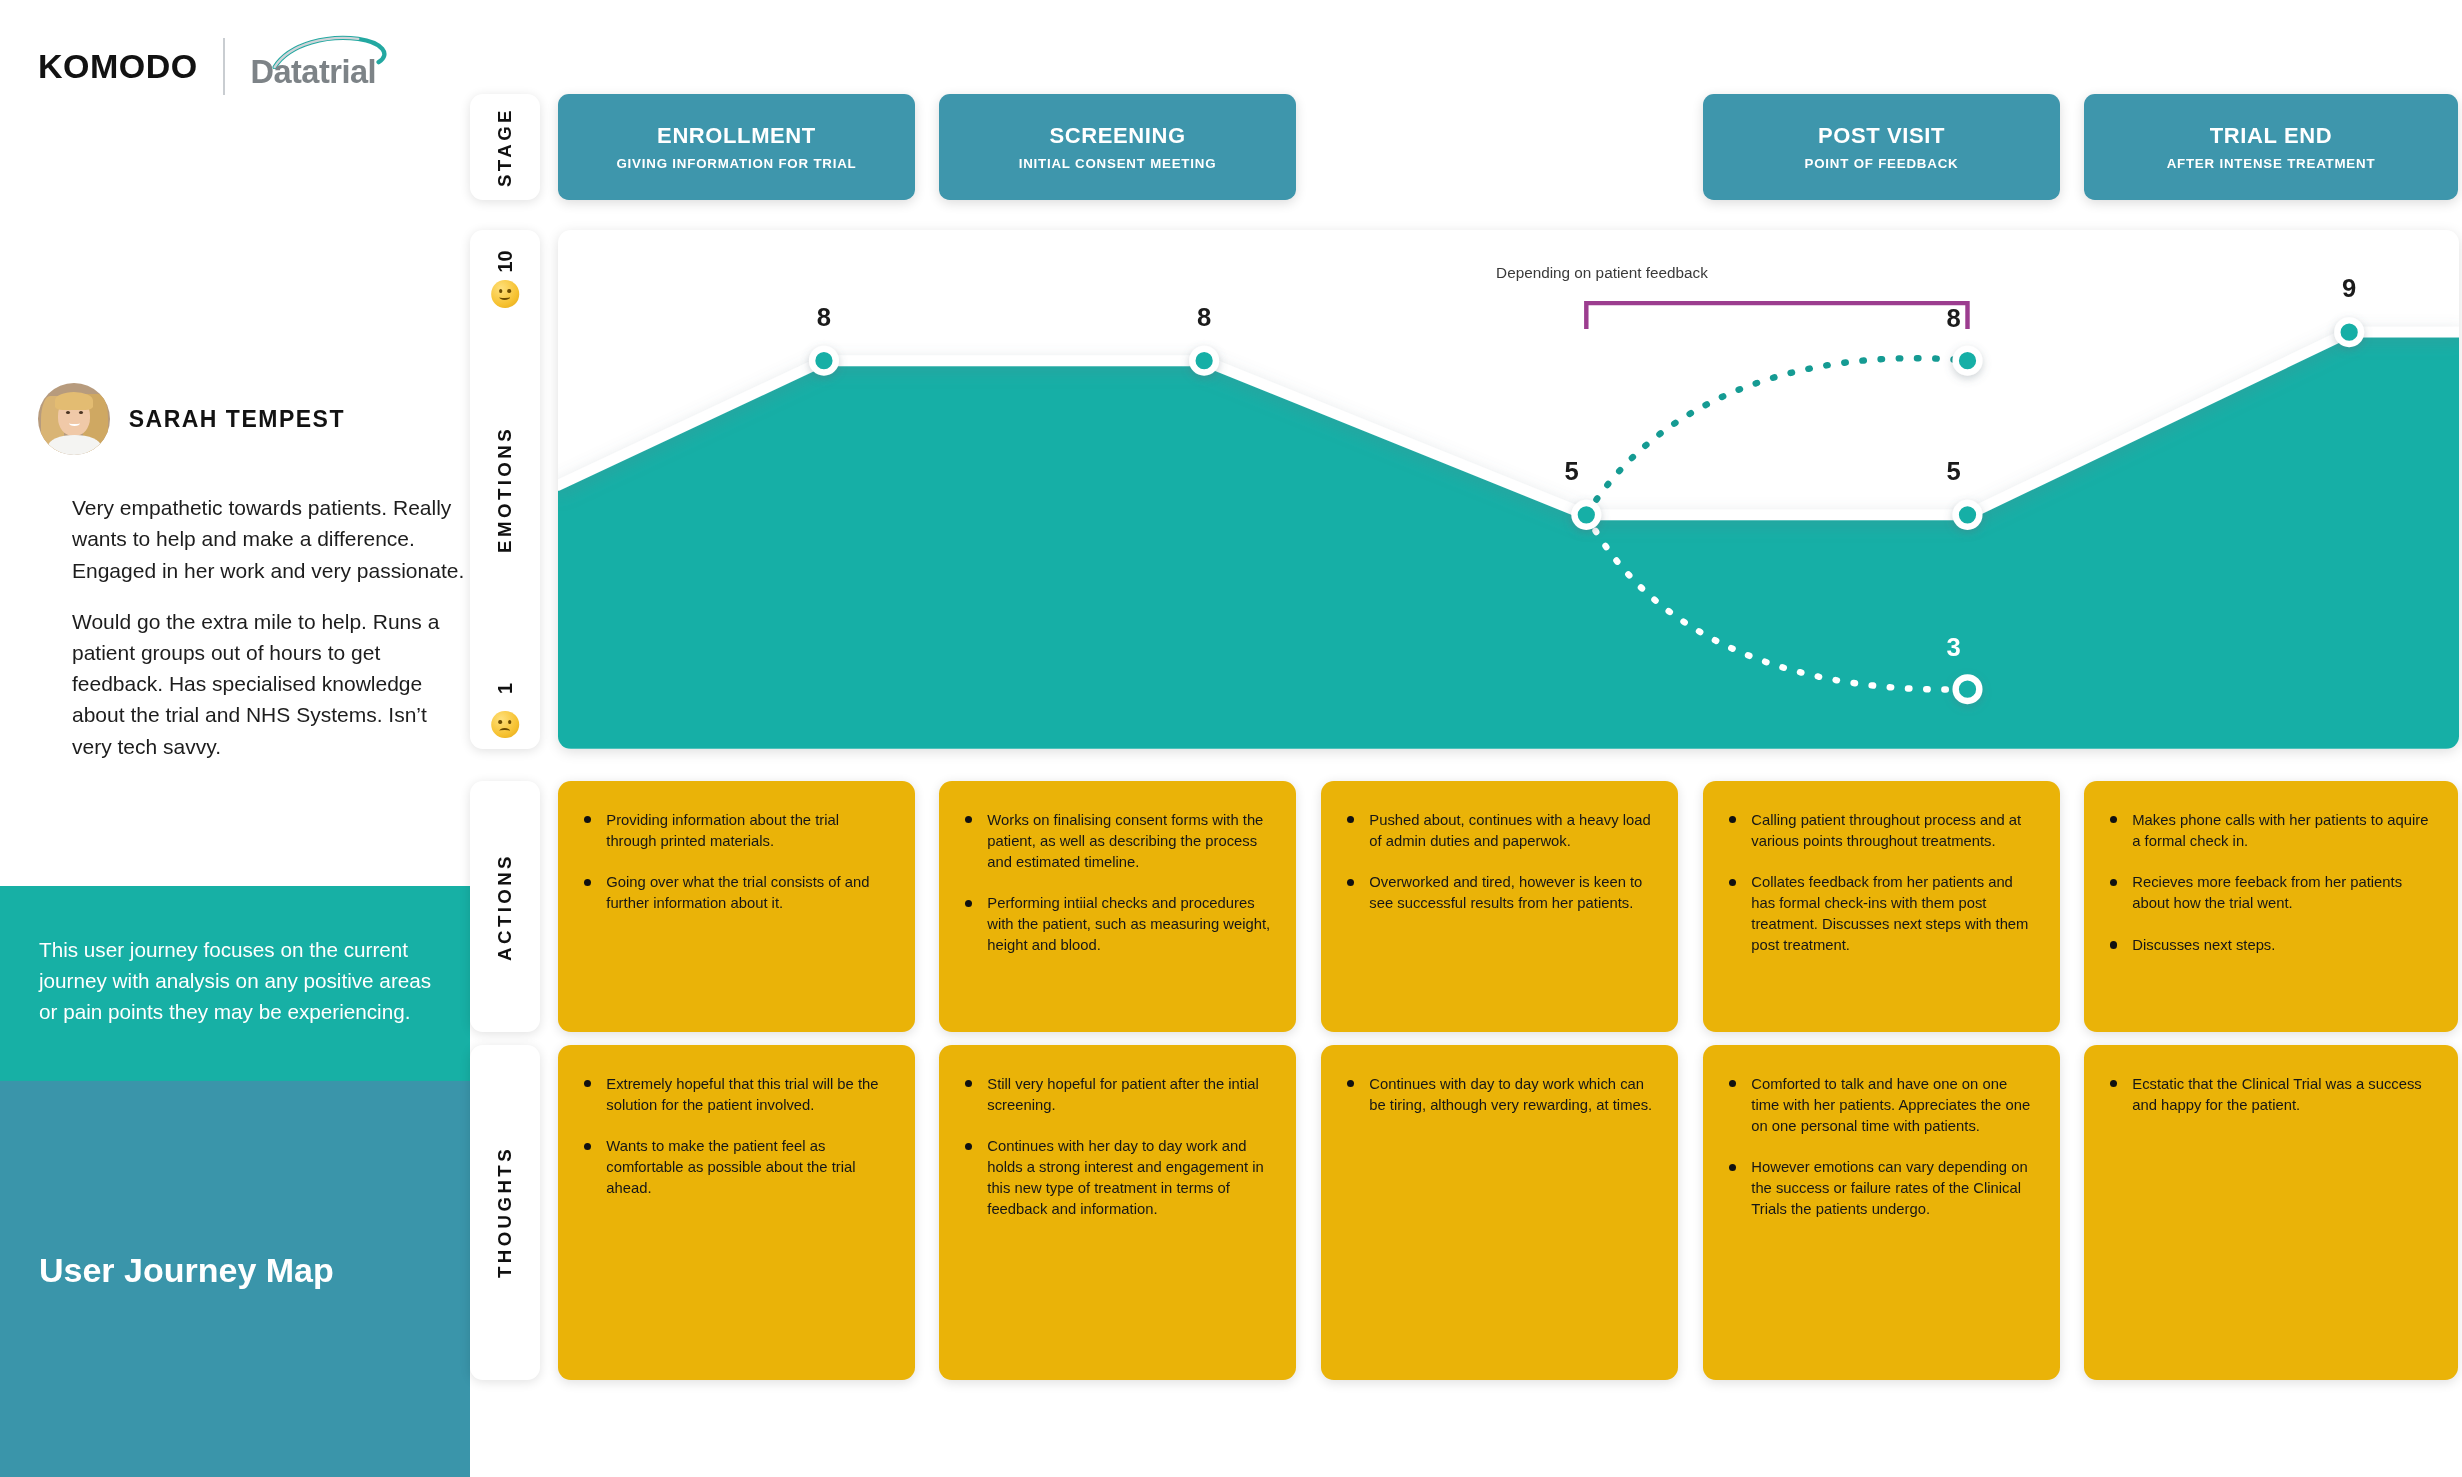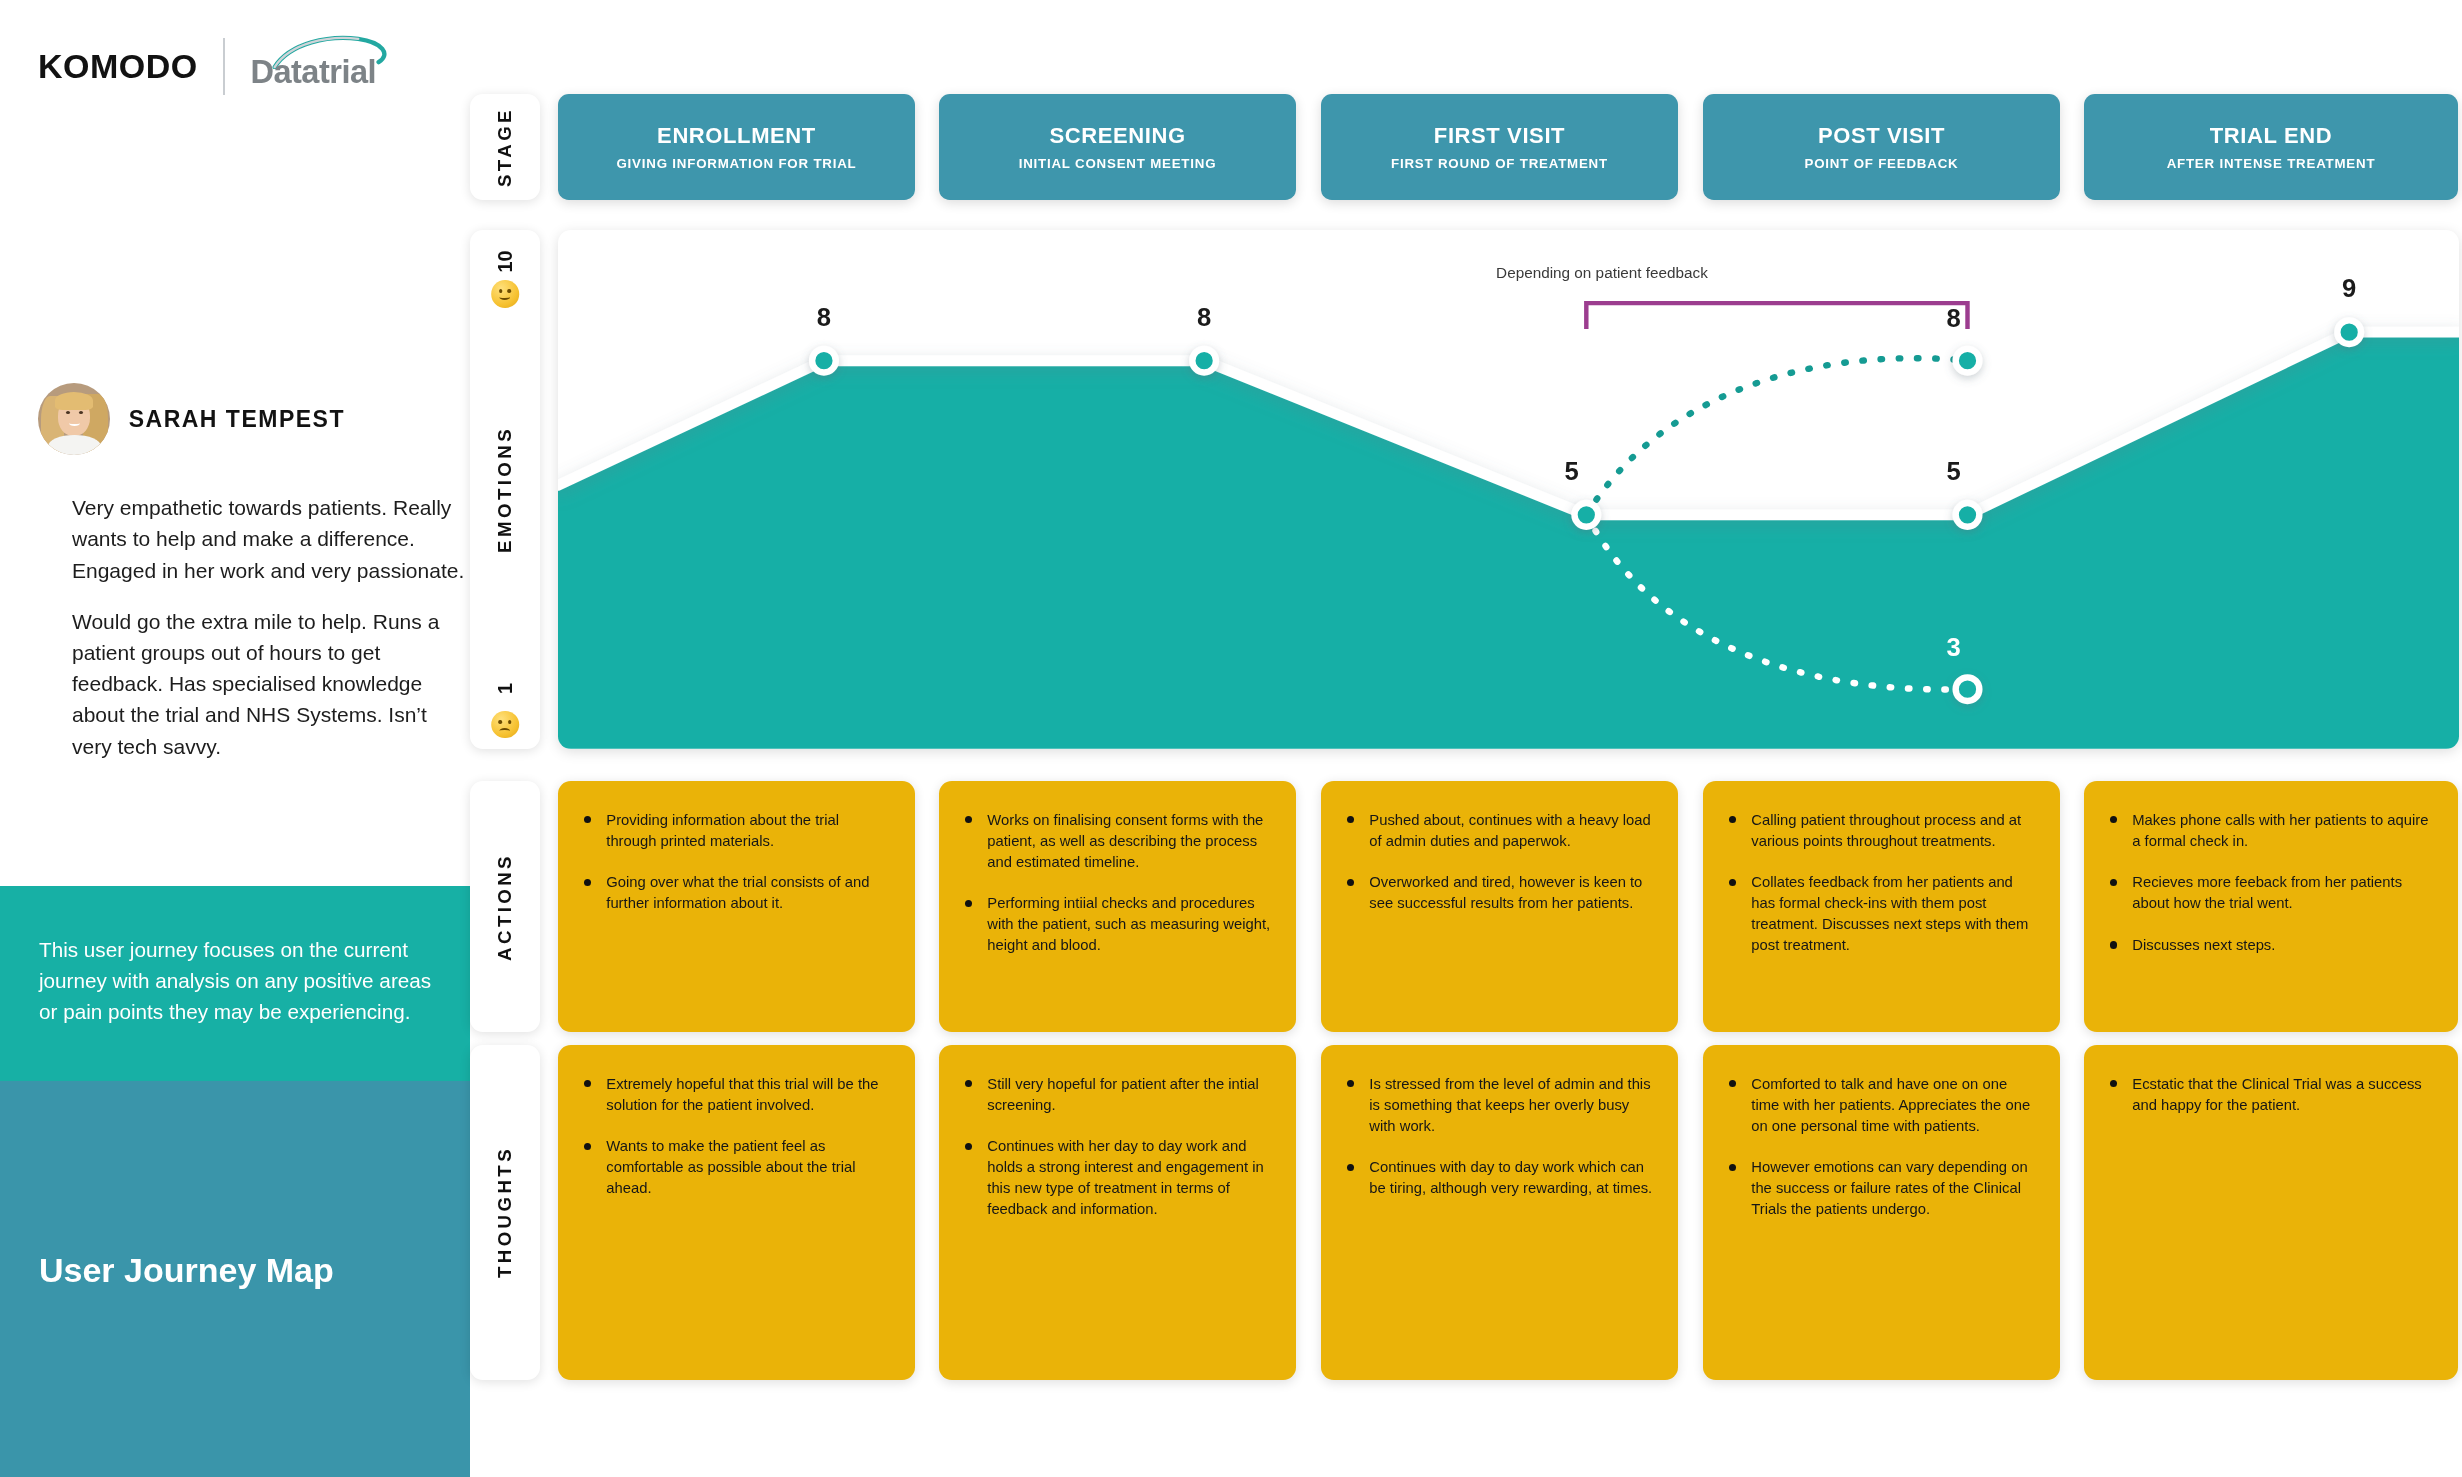--- a/index.html
+++ b/index.html
@@ -241,24 +241,20 @@
     </div>
 
     <div class="stage-card" style="left:88px; width:357px;">
       <div class="stage-title">ENROLLMENT</div>
       <div class="stage-sub">GIVING INFORMATION FOR TRIAL</div>
     </div>
     <div class="stage-card" style="left:469px; width:357px;">
       <div class="stage-title">SCREENING</div>
       <div class="stage-sub">INITIAL CONSENT MEETING</div>
     </div>
-    <div class="stage-card" style="left:851px; width:357px;">
-      <div class="stage-title">FIRST VISIT</div>
-      <div class="stage-sub">FIRST ROUND OF TREATMENT</div>
-    </div>
     <div class="stage-card" style="left:1233px; width:357px;">
       <div class="stage-title">POST VISIT</div>
       <div class="stage-sub">POINT OF FEEDBACK</div>
     </div>
     <div class="stage-card" style="left:1614px; width:374px;">
       <div class="stage-title">TRIAL END</div>
       <div class="stage-sub">AFTER INTENSE TREATMENT</div>
     </div>
 
     <div class="chart-card">
@@ -343,21 +339,20 @@
       </ul>
     </div>
     <div class="cell-card" style="left:88px;  top:1045px; width:357px; height:335px;">
       <ul class="bullets">
         <li><span class="dot"></span><span>Extremely hopeful that this trial will be the solution for the patient involved.</span></li>
         <li><span class="dot"></span><span>Wants to make the patient feel as comfortable as possible about the trial ahead.</span></li>
       </ul>
     </div>
     <div class="cell-card" style="left:851px; top:1045px; width:357px; height:335px;">
       <ul class="bullets">
-        <li><span class="dot"></span><span>Is stressed from the level of admin and this is something that keeps her overly busy with work.</span></li>
         <li><span class="dot"></span><span>Continues with day to day work which can be tiring, although very rewarding, at times.</span></li>
       </ul>
     </div>
     <div class="cell-card" style="left:1233px; top:1045px; width:357px; height:335px;">
       <ul class="bullets">
         <li><span class="dot"></span><span>Comforted to talk and have one on one time with her patients. Appreciates the one on one personal time with patients.</span></li>
         <li><span class="dot"></span><span>However emotions can vary depending on the success or failure rates of the Clinical Trials the patients undergo.</span></li>
       </ul>
     </div>
     <div class="cell-card" style="left:1614px; top:1045px; width:374px; height:335px;">

